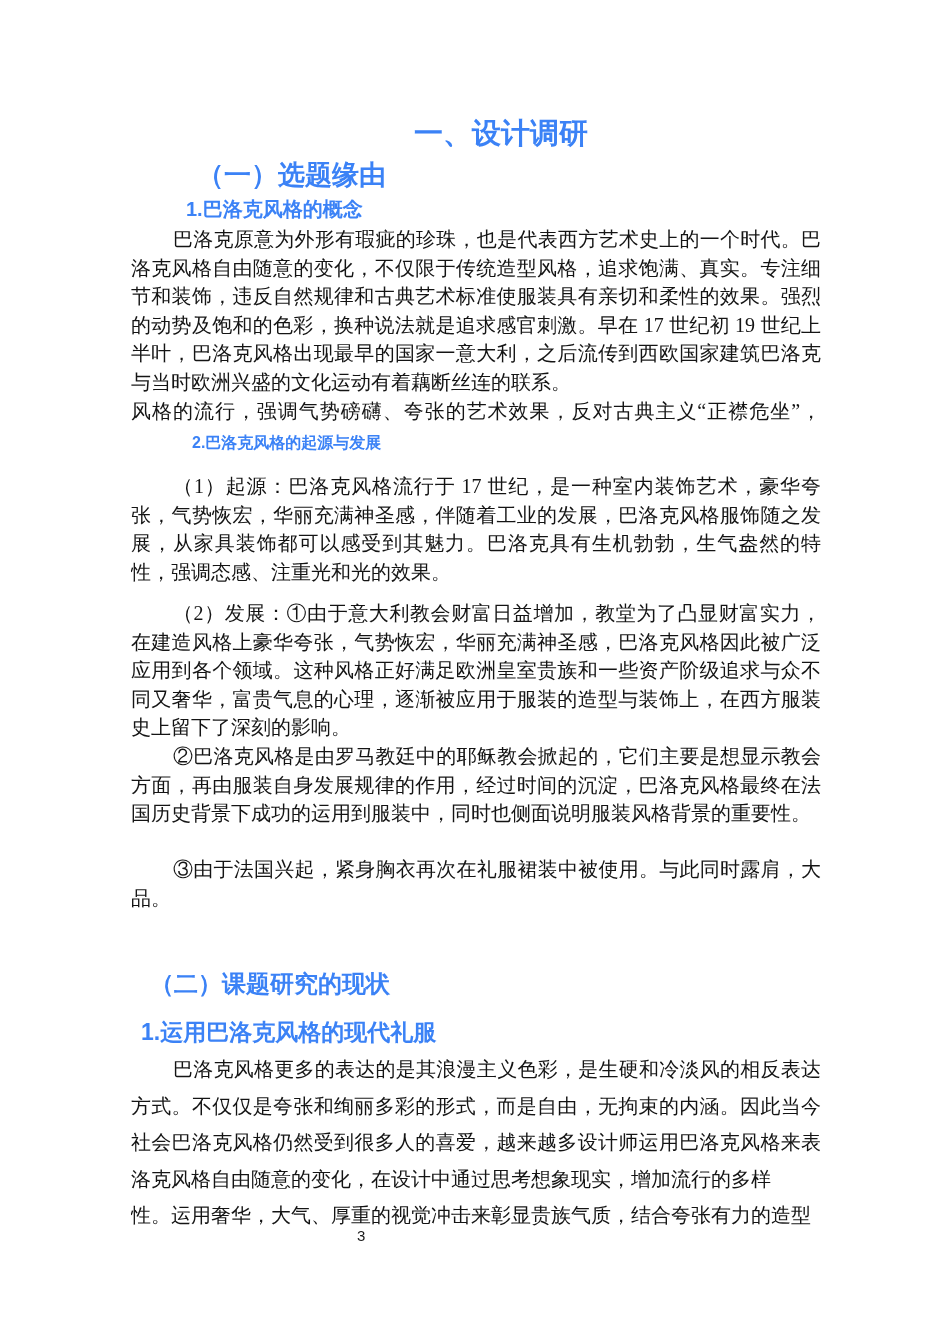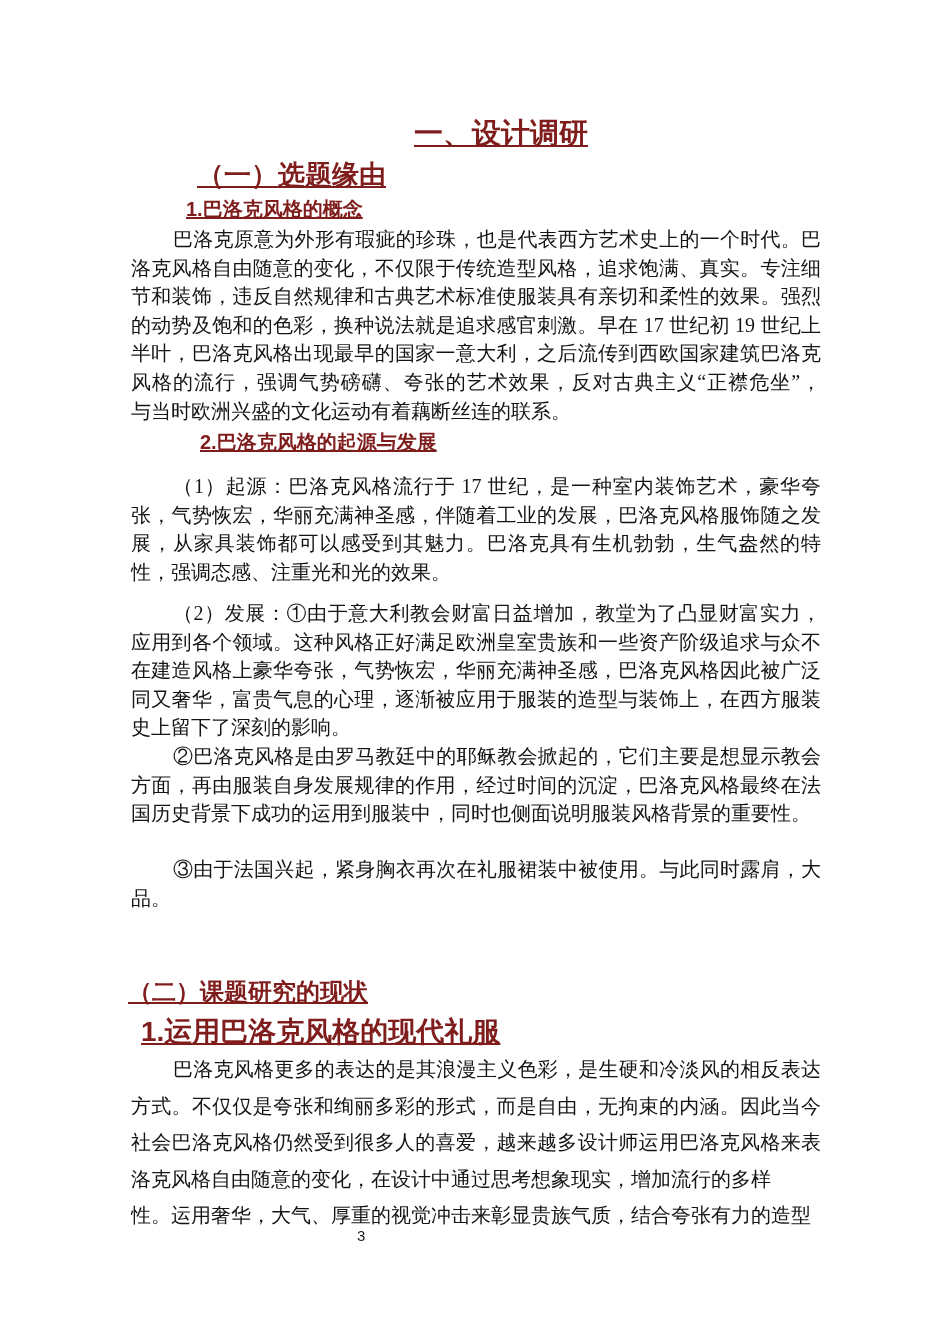--- a/index.html
+++ b/index.html
@@ -15,38 +15,37 @@
     overflow: hidden;
     font-family: "Liberation Serif", "DejaVu Serif", serif;
     color: #141414;
   }
   .abs { position: absolute; }
 
   
   .hd {
     font-family: "Liberation Sans", "DejaVu Sans", sans-serif;
     font-weight: bold;
-    color: #7f1d1d;
+    color: #3b82f6;
     white-space: nowrap;
-    text-decoration: underline;
   }
   .t-main {
     top: 116px;
     left: 131px;
     width: 690px;
     text-align: center;
     text-indent: 50px;
     font-size: 29px;
     line-height: 34px;
   }
   .h2a { top: 160px; left: 197px; font-size: 27px; line-height: 30px; }
   .h3a { top: 196px; left: 186px; font-size: 20px; line-height: 27px; }
-  .h3b { top: 429px; left: 200px; font-size: 20px; line-height: 27px; }
-  .h2b { top: 968px; left: 128px; font-size: 24px; line-height: 32px; margin-top: 8px; }
-  .h3c { top: 1018px; left: 141px; font-size: 28px; line-height: 28px; }
+  .h3b { top: 429px; left: 192px; font-size: 16px; line-height: 27px; }
+  .h2b { top: 968px; left: 150px; font-size: 24px; line-height: 32px; }
+  .h3c { top: 1018px; left: 141px; font-size: 23px; line-height: 28px; }
 
   
   .para {
     left: 131px;
     width: 690px;
     font-size: 20px;
     line-height: 28.6px;
   }
   .p1 { top: 225px; }
   .p2 { top: 472px; }
@@ -86,37 +85,37 @@
   <div class="abs hd h2a">（一）选题缘由</div>
 
   <div class="abs hd h3a">1.巴洛克风格的概念</div>
 
   <div class="abs para p1">
     <div class="tl ind">巴洛克原意为外形有瑕疵的珍珠，也是代表西方艺术史上的一个时代。巴</div>
     <div class="tl">洛克风格自由随意的变化，不仅限于传统造型风格，追求饱满、真实。专注细</div>
     <div class="tl">节和装饰，违反自然规律和古典艺术标准使服装具有亲切和柔性的效果。强烈</div>
     <div class="tl">的动势及饱和的色彩，换种说法就是追求感官刺激。早在 17 世纪初 19 世纪上</div>
     <div class="tl">半叶，巴洛克风格出现最早的国家一意大利，之后流传到西欧国家建筑巴洛克</div>
+    <div class="tl noj">与当时欧洲兴盛的文化运动有着藕断丝连的联系。</div>
     <div class="tl">风格的流行，强调气势磅礴、夸张的艺术效果，反对古典主义“正襟危坐”，</div>
-    <div class="tl noj">与当时欧洲兴盛的文化运动有着藕断丝连的联系。</div>
   </div>
 
   <div class="abs hd h3b">2.巴洛克风格的起源与发展</div>
 
   <div class="abs para p2">
     <div class="tl ind">（1）起源：巴洛克风格流行于 17 世纪，是一种室内装饰艺术，豪华夸</div>
     <div class="tl">张，气势恢宏，华丽充满神圣感，伴随着工业的发展，巴洛克风格服饰随之发</div>
     <div class="tl">展，从家具装饰都可以感受到其魅力。巴洛克具有生机勃勃，生气盎然的特</div>
     <div class="tl noj">性，强调态感、注重光和光的效果。</div>
   </div>
 
   <div class="abs para p3">
     <div class="tl ind">（2）发展：①由于意大利教会财富日益增加，教堂为了凸显财富实力，</div>
+    <div class="tl">在建造风格上豪华夸张，气势恢宏，华丽充满神圣感，巴洛克风格因此被广泛</div>
     <div class="tl">应用到各个领域。这种风格正好满足欧洲皇室贵族和一些资产阶级追求与众不</div>
-    <div class="tl">在建造风格上豪华夸张，气势恢宏，华丽充满神圣感，巴洛克风格因此被广泛</div>
     <div class="tl">同又奢华，富贵气息的心理，逐渐被应用于服装的造型与装饰上，在西方服装</div>
     <div class="tl noj">史上留下了深刻的影响。</div>
   </div>
 
   <div class="abs para p4">
     <div class="tl ind">②巴洛克风格是由罗马教廷中的耶稣教会掀起的，它们主要是想显示教会</div>
     <div class="tl">方面，再由服装自身发展规律的作用，经过时间的沉淀，巴洛克风格最终在法</div>
     <div class="tl noj">国历史背景下成功的运用到服装中，同时也侧面说明服装风格背景的重要性。</div>
   </div>
 

